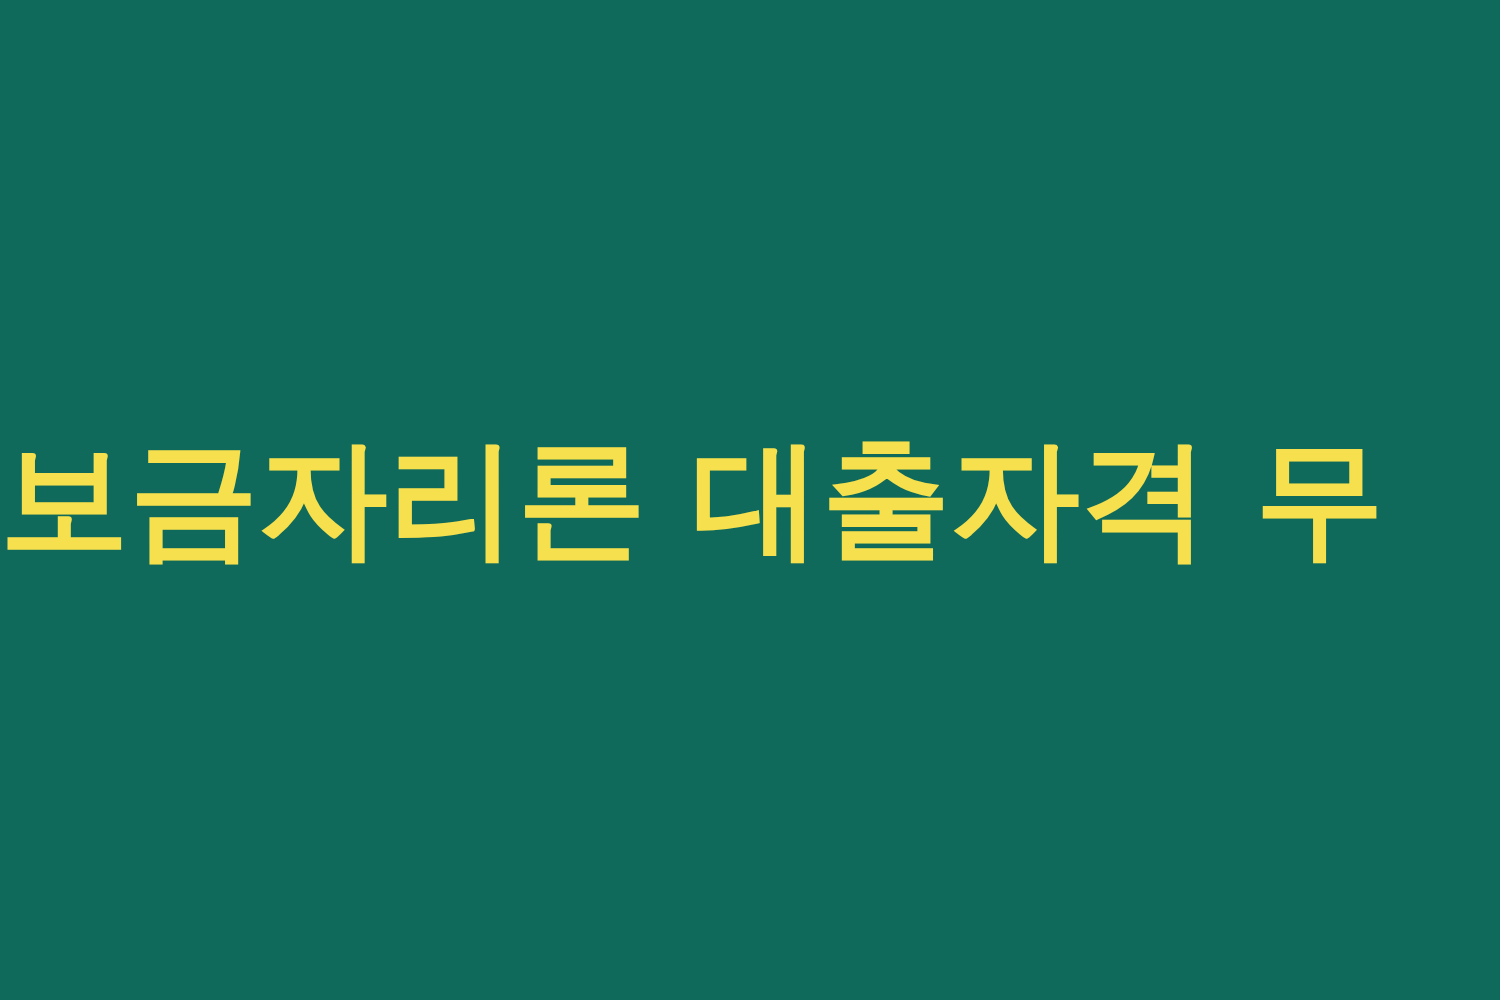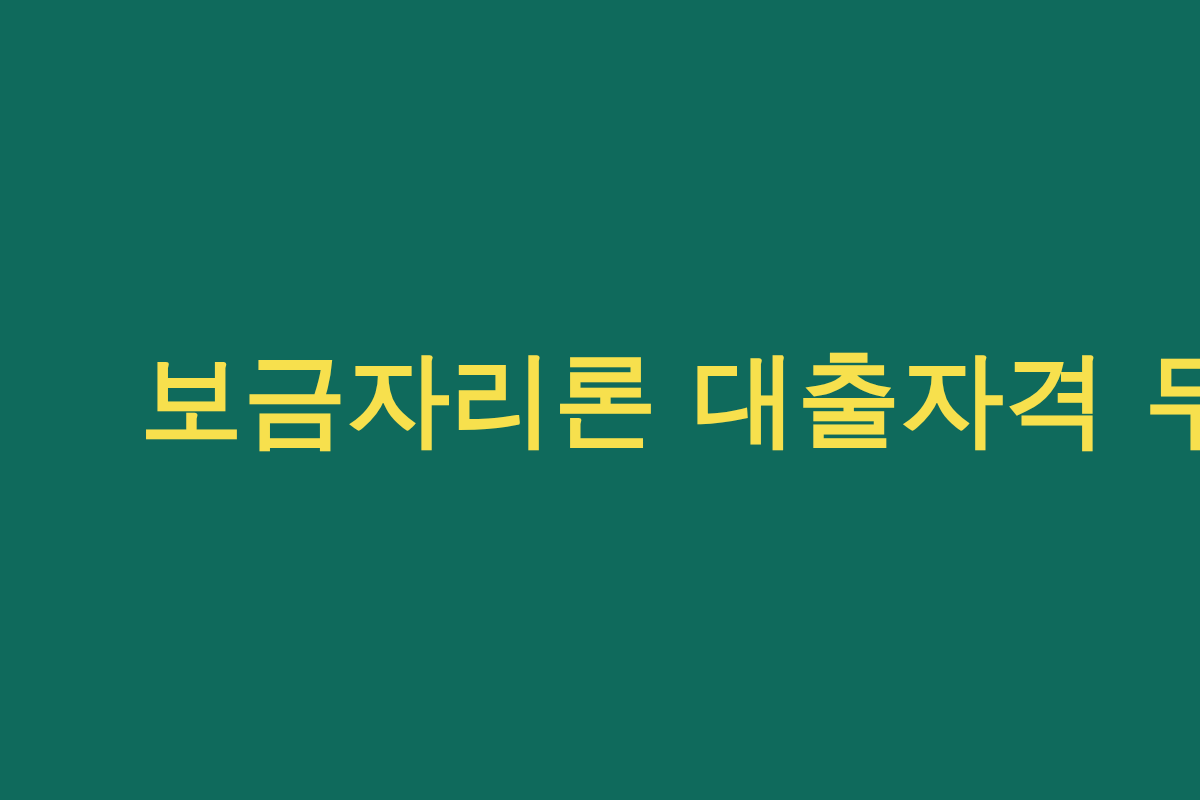--- a/index.html
+++ b/index.html
@@ -16,21 +16,21 @@
   }
 
   .thumbnail-card {
     position: relative;
     box-sizing: border-box;
     width: 1200px;
     height: 800px;
     background: #0f6a5c;
     display: flex;
     flex-direction: column;
-    align-items: flex-end;
+    align-items: flex-start;
     justify-content: center;
   }
 
   .title-block {
     width: 1060px;
     display: flex;
     flex-direction: column;
     align-items: center;
     justify-content: center;
     text-align: center;

